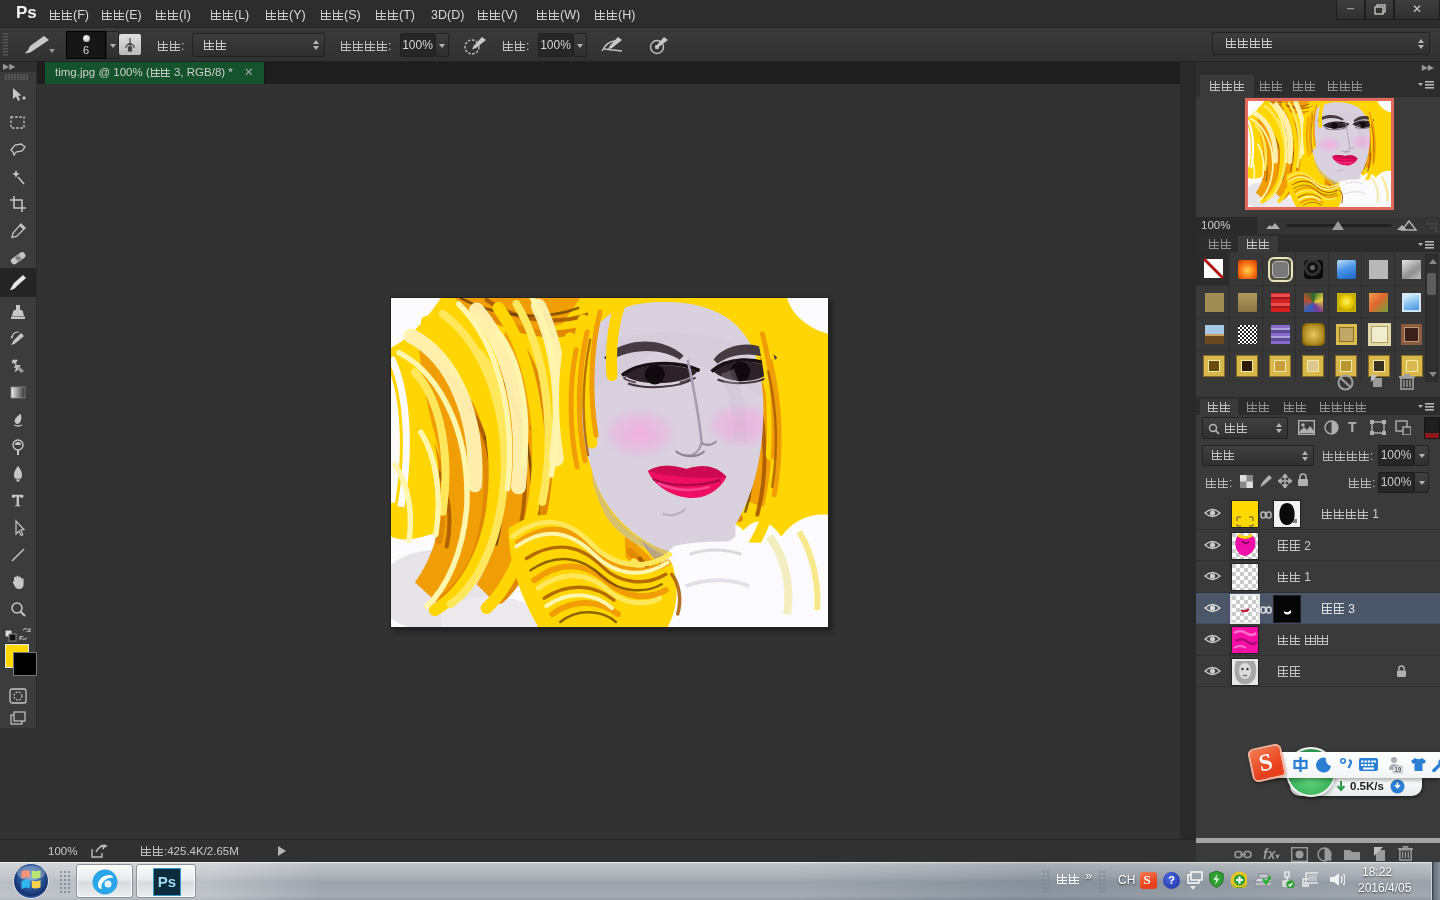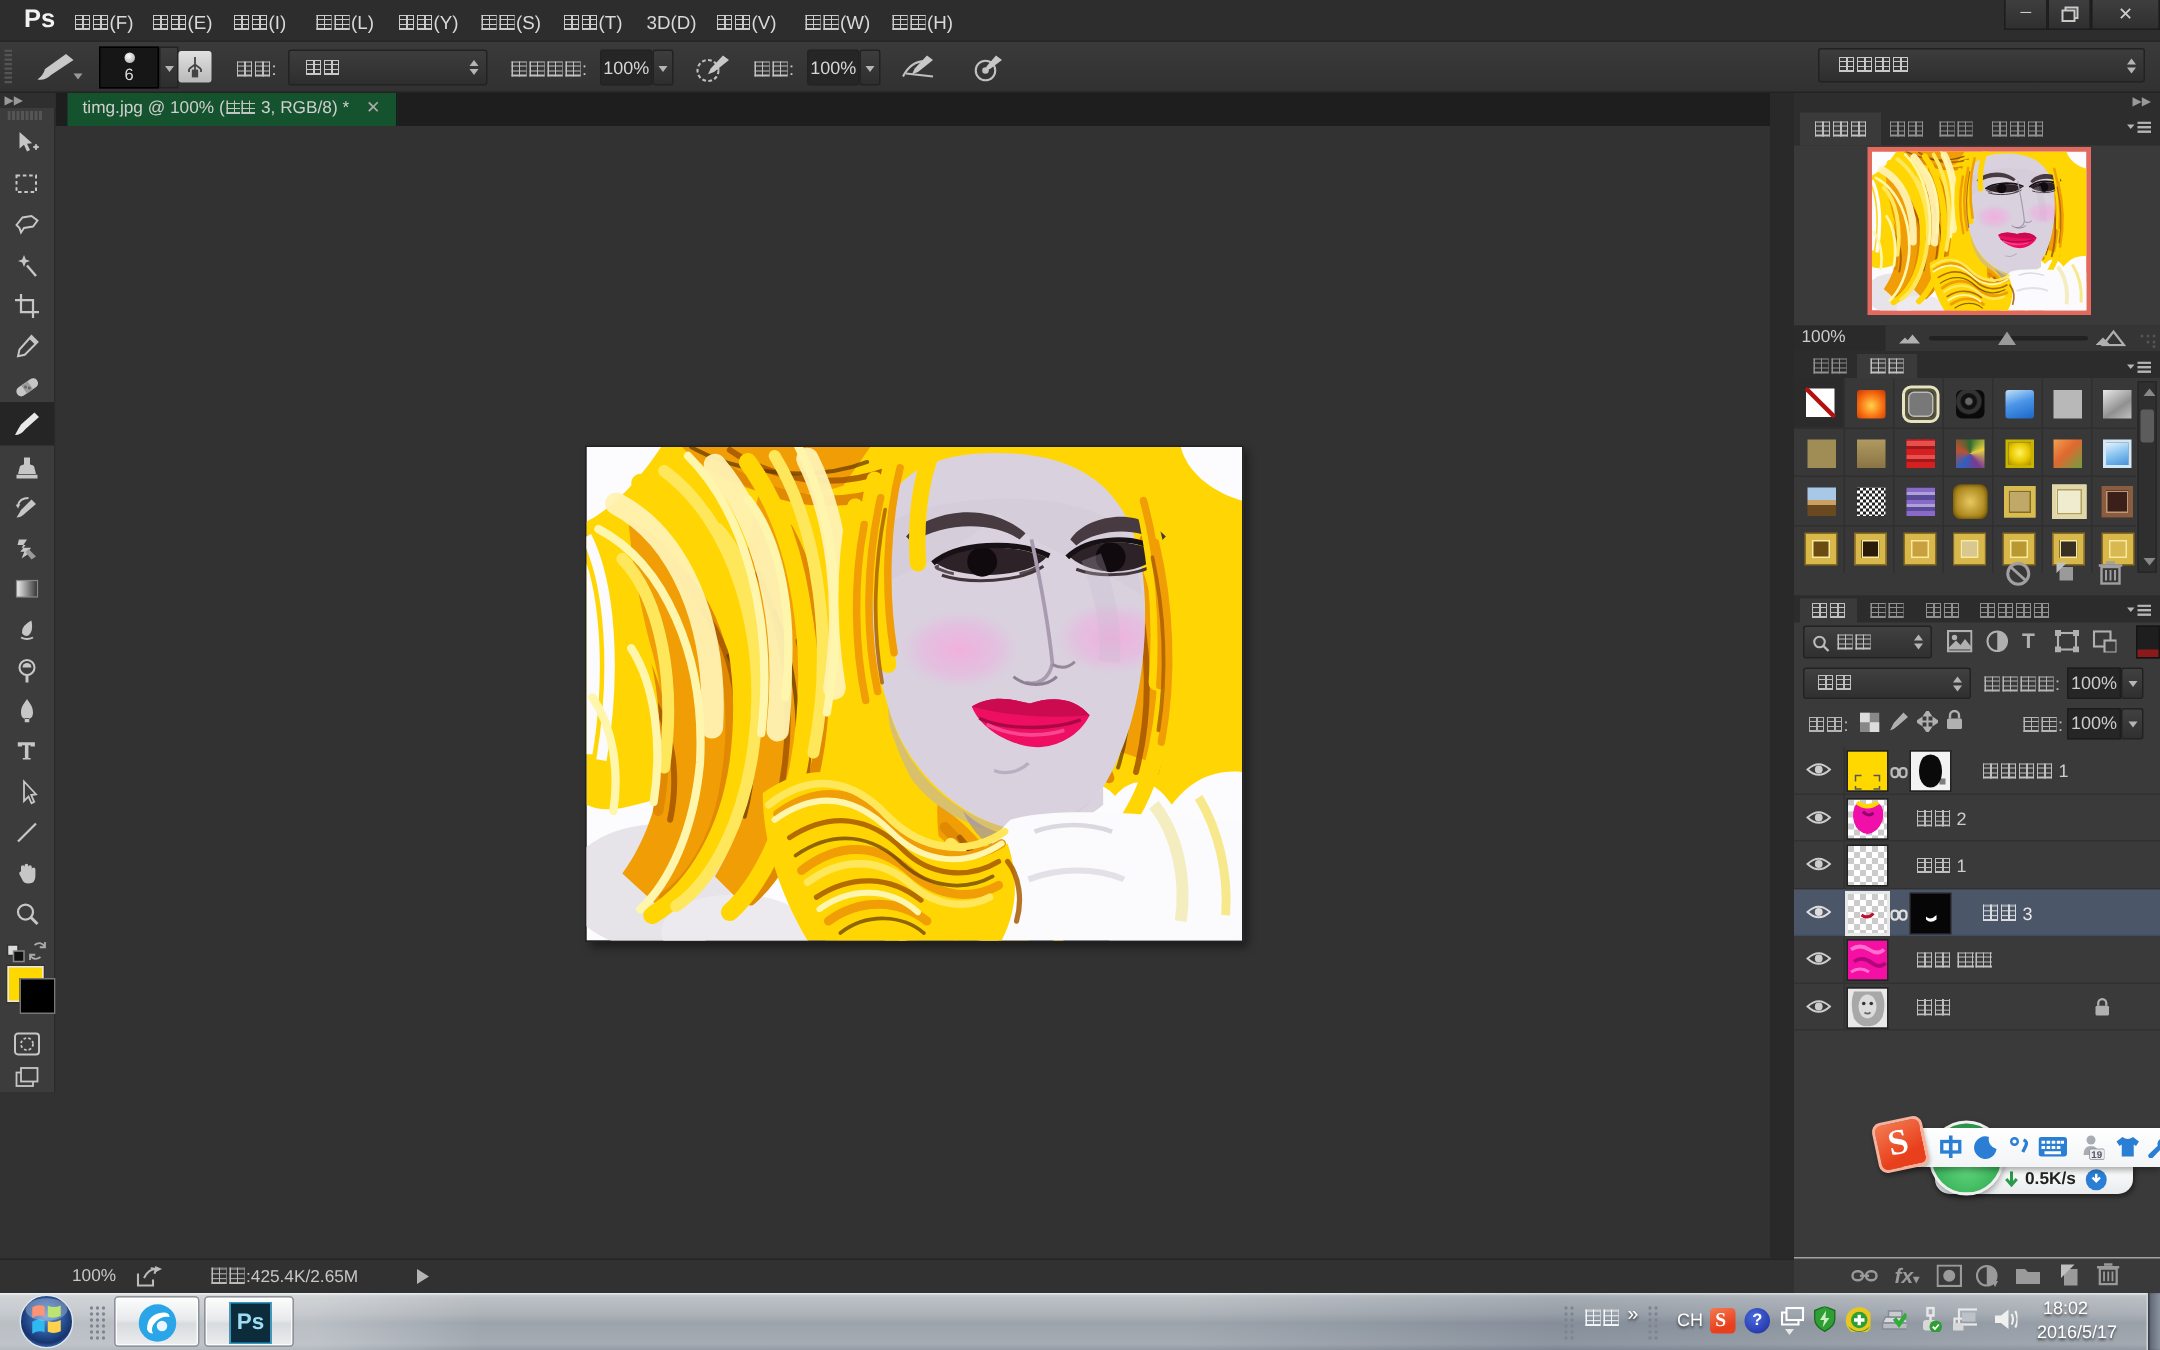--- a/index.html
+++ b/index.html
@@ -793,21 +793,21 @@
               <circle cx="15.5" cy="10" r="1.2" fill="#333"></circle>
               <path d="M11 16 Q13 17.5 15 16" stroke="#666" stroke-width="1.2" fill="none"></path>
             </svg></div>
         <span class="lname" style="left:81px;font-style:italic"><i class="c"></i><i class="c"></i></span>
         <svg class="abs" style="left:200px;top:9px" width="11" height="13">
             <rect x="1" y="5.5" width="9" height="6.5" rx="1" fill="#b0b0b0"></rect>
             <path d="M2.8 5.5 V3.8 a2.7 2.7 0 0 1 5.4 0 V5.5" fill="none" stroke="#b0b0b0" stroke-width="1.5"></path>
           </svg>
       </div>
 
-      <div class="abs" style="left:0;top:423px;width:244px;height:24px;border-top:1px solid #a3a3a3">
+      <div class="abs" style="left:0;top:423px;width:244px;height:24px;border-top:5px solid #a3a3a3">
         <svg class="abs" style="left:38px;top:6px" width="18" height="11" viewBox="0 0 18 11">
             <g fill="none" stroke="#9a9a9a" stroke-width="1.6">
               <rect x="1" y="2.5" width="7" height="6" rx="3"></rect>
               <rect x="10" y="2.5" width="7" height="6" rx="3"></rect>
               <path d="M6 5.5 h6"></path>
             </g>
           </svg>
         <div class="abs" style="left:67px;top:3px;color:#9a9a9a;font-size:14px;font-style:italic;font-weight:bold">fx<span style="font-size:8px;font-style:normal">▾</span></div>
         <svg class="abs" style="left:95px;top:4px" width="17" height="15">
             <rect x="0.7" y="0.7" width="15.6" height="13.6" fill="none" stroke="#9a9a9a" stroke-width="1.4"></rect>
@@ -1014,17 +1014,17 @@
     <svg class="abs trayico" style="left:1301px;top:9px" width="19" height="17">
         <rect x="5" y="2" width="13" height="10" fill="none" stroke="#e8e8e8" stroke-width="1.5"></rect>
         <rect x="7" y="4" width="9" height="6" fill="#bcc2c8"></rect>
         <path d="M2 15 V8 H7" fill="none" stroke="#e8e8e8" stroke-width="1.5"></path>
         <rect x="1" y="11" width="7" height="5" fill="#d8d8d8"></rect>
       </svg>
     <svg class="abs trayico" style="left:1328px;top:9px" width="17" height="17">
         <path d="M2 6 v5 h4 l5 4 V2 L6 6 Z" fill="#f0f0f0"></path>
         <path d="M13 5 q2 3.5 0 7 M15.5 3 q3 5.5 0 11" stroke="#f0f0f0" stroke-width="1.4" fill="none"></path>
       </svg>
-    <span class="abs traytxt" style="left:1362px;top:3px;font-size:12px">18:02</span>
-    <span class="abs traytxt" style="left:1358px;top:19px;font-size:12px">2016/5/17</span>
+    <span class="abs traytxt" style="left:1362px;top:3px;font-size:12px">18:22</span>
+    <span class="abs traytxt" style="left:1358px;top:19px;font-size:12px">2016/4/05</span>
     <div class="abs" style="left:1431px;top:0;width:9px;height:38px;background:linear-gradient(90deg,#5a6270,#8a92a0);border-left:1px solid #d0d4d8;box-shadow:inset 1px 0 1px rgba(0,0,0,.4)"></div>
   </div>
 </div>
 
 </body></html>

